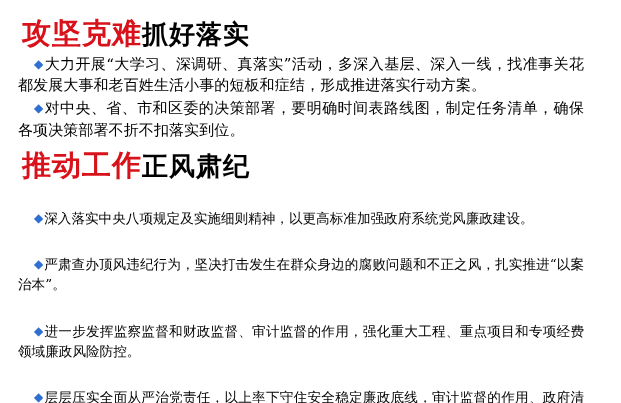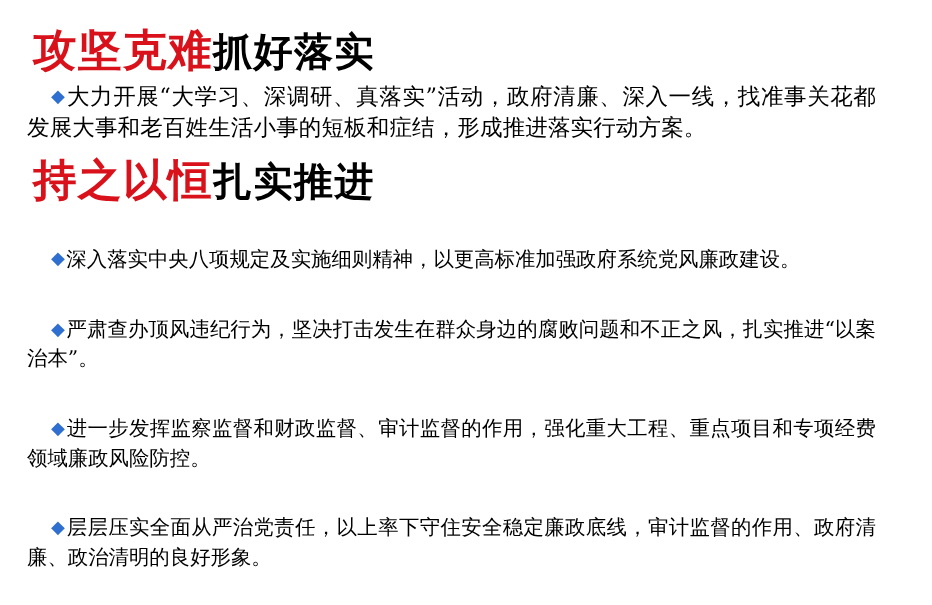--- a/index.html
+++ b/index.html
@@ -87,27 +87,30 @@
 </head>
 <body>
 
 <div class="page">
 
   <div class="section block-1">
     <h1 class="heading heading-1">
       <span class="red">攻坚克难</span><span class="black">抓好落实</span>
     </h1>
     <p class="para">
-      <span class="bullet">◆</span><span>大力开展“大学习、深调研、真落实”活动，政府清廉、深入一线，找准事关花都发展大事和老百姓生活小事的短板和症结，形成推进落实行动方案。</span>
+      <span class="bullet">◆</span><span>大力开展“大学习、深调研、真落实”活动，多深入基层、深入一线，找准事关花都发展大事和老百姓生活小事的短板和症结，形成推进落实行动方案。</span>
+    </p>
+    <p class="para">
+      <span class="bullet">◆</span><span>对中央、省、市和区委的决策部署，要明确时间表路线图，制定任务清单，确保各项决策部署不折不扣落实到位。</span>
     </p>
   </div>
 
   <div class="section block-2">
     <h1 class="heading heading-2">
-      <span class="red">持之以恒</span><span class="black">扎实推进</span>
+      <span class="red">推动工作</span><span class="black">正风肃纪</span>
     </h1>
     <p class="para">
       <span class="bullet">◆</span><span>深入落实中央八项规定及实施细则精神，以更高标准加强政府系统党风廉政建设。</span>
     </p>
     <p class="para">
       <span class="bullet">◆</span><span>严肃查办顶风违纪行为，坚决打击发生在群众身边的腐败问题和不正之风，扎实推进“以案治本”。</span>
     </p>
     <p class="para">
       <span class="bullet">◆</span><span>进一步发挥监察监督和财政监督、审计监督的作用，强化重大工程、重点项目和专项经费领域廉政风险防控。</span>
     </p>

